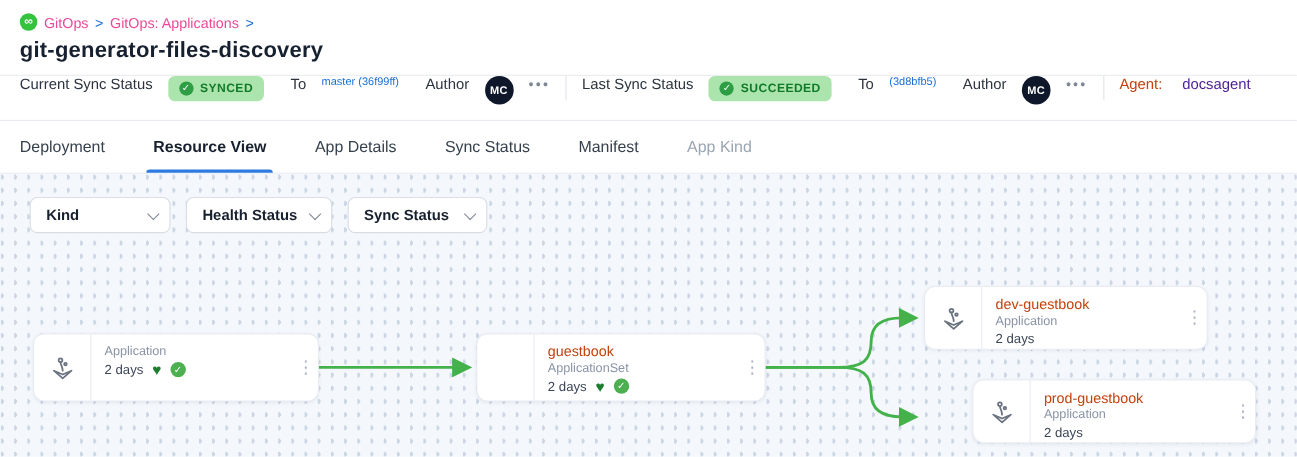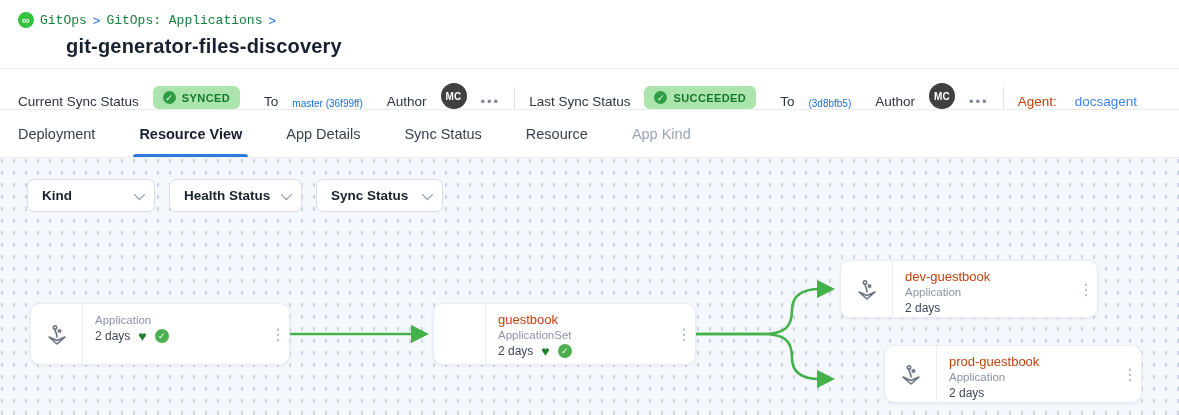--- a/index.html
+++ b/index.html
@@ -11,49 +11,49 @@
 
   
   .header { padding:12px 18px 10px 18px; background:#fff; }
   .breadcrumb { display:flex; align-items:center; gap:6px; font-size:13px; }
   .bc-icon {
     width:16px; height:16px; border-radius:50%;
     background:#35c23d; color:#fff; display:inline-flex;
     align-items:center; justify-content:center;
     font-size:11px; font-weight:bold; line-height:1;
   }
-  .bc-link { color:#15803d; text-decoration:none; cursor:pointer;font-family:Liberation Mono, monospace; }
+  .bc-link { color:#ec4899; text-decoration:none; cursor:pointer; }
   .bc-sep { color:#1a6fd4; }
-  .page-title { margin-top:7px; font-size:20px; font-weight:bold; color:#17202e; letter-spacing:.2px;margin-left:48px; }
+  .page-title { margin-top:7px; font-size:20px; font-weight:bold; color:#17202e; letter-spacing:.2px; }
 
   
   .status-bar {
     height:42px; border-top:1px solid #e8ebf0; border-bottom:1px solid #e8ebf0;
-    display:flex; align-items:flex-end; padding:0 18px; gap:14px; background:#fff;
+    display:flex; align-items:flex-start; padding:0 18px; gap:14px; background:#fff;
     font-size:13.5px; color:#2b3440; white-space:nowrap;
   }
   .badge {
     display:inline-flex; align-items:center; gap:6px;
     background:#ace4ad; color:#117a28; font-weight:bold; font-size:11px;
     letter-spacing:.4px; border-radius:6px; padding:5px 10px;
   }
   .badge .chk {
     width:13px; height:13px; border-radius:50%; background:#2e9e44; color:#fff;
     display:inline-flex; align-items:center; justify-content:center; font-size:9px;
   }
   .rev { color:#1a6fd4; font-weight:normal; font-size:10px; }
   .avatar {
-    width:26px; height:26px; border-radius:50%; background:#404040; color:#fff;
+    width:26px; height:26px; border-radius:50%; background:#0f172a; color:#fff;
     display:inline-flex; align-items:center; justify-content:center;
     font-size:10px; font-weight:bold; letter-spacing:.3px;
   }
   .more-dots { color:#7e8796; font-size:13px; letter-spacing:2px; cursor:pointer; }
   .vdiv { width:1px; height:22px; background:#dfe3e9; }
   .agent-label { color:#c2410c; }
-  .agent-value { color:#3b82f6; margin-left:4px; }
+  .agent-value { color:#4c1d95; margin-left:4px; }
   .sb-gap { margin-left:10px; }
 
   
   .tabs {
     display:flex; align-items:stretch; gap:44px; padding:0 18px;
     height:48px; border-bottom:1px solid #e8ebf0; background:#fff;
   }
   .tab {
     display:flex; align-items:center; position:relative;
     font-size:14.5px; color:#36414e; cursor:pointer;
@@ -157,21 +157,21 @@
   <span class="vdiv"></span>
   <span class="agent-label">Agent:</span>
   <span class="agent-value">docsagent</span>
 </div>
 
 <div class="tabs">
   <div class="tab">Deployment</div>
   <div class="tab active">Resource View</div>
   <div class="tab">App Details</div>
   <div class="tab">Sync Status</div>
-  <div class="tab">Resource</div>
+  <div class="tab">Manifest</div>
   <div class="tab disabled">App Kind</div>
 </div>
 
 <div class="graph">
 
   <div class="filters">
     <div class="filter f-kind">
       <span>Kind</span>
       <span class="chev"></span>
     </div>

